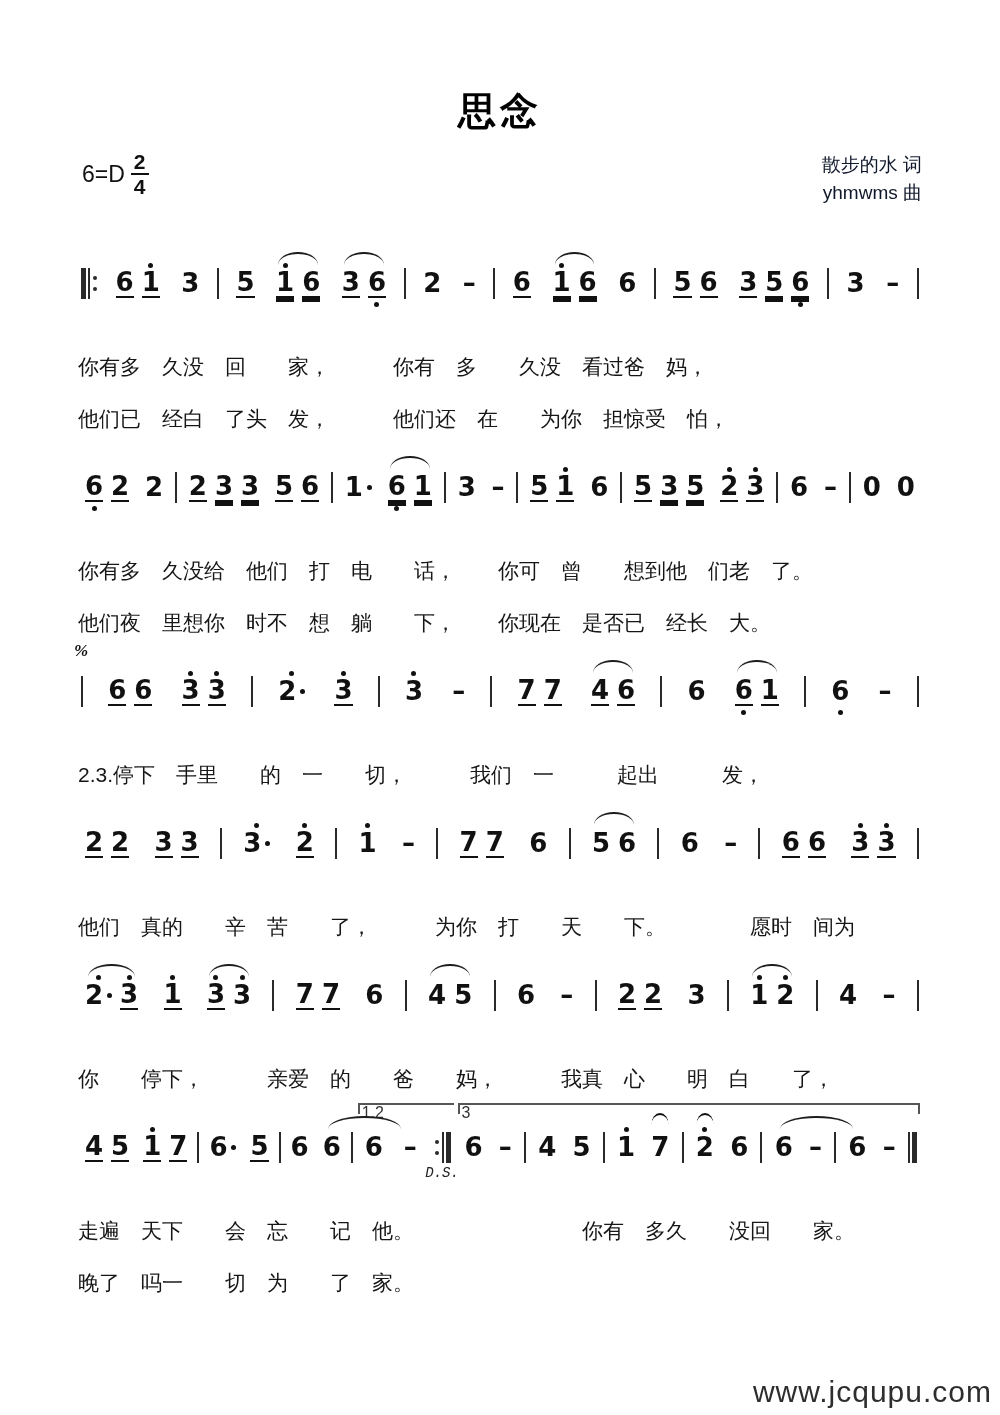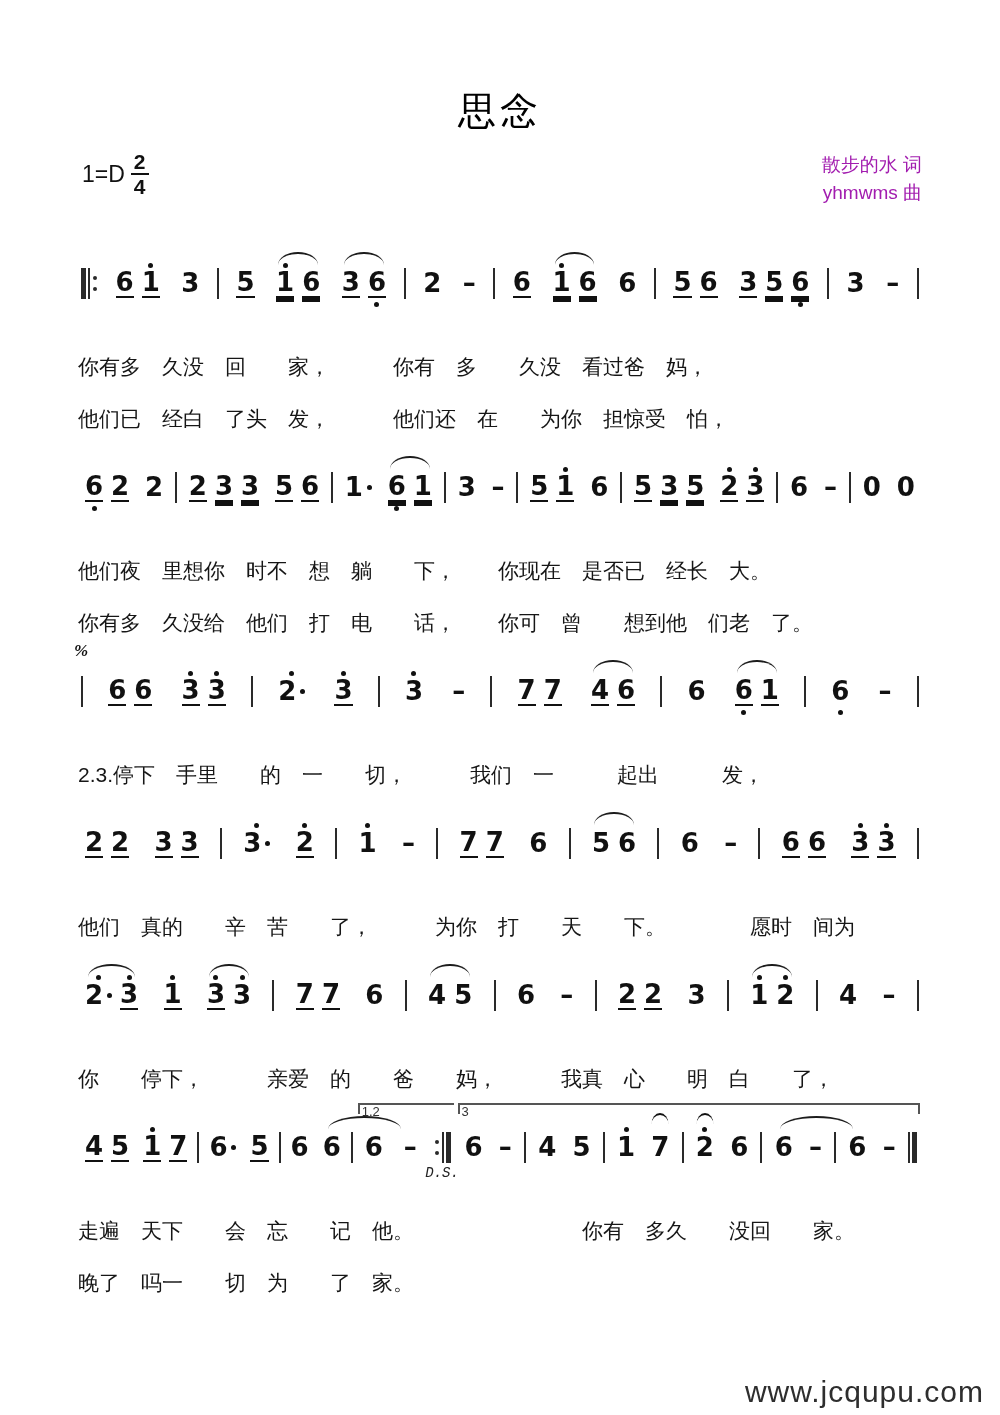--- a/index.html
+++ b/index.html
@@ -1,24 +1,24 @@
 <!DOCTYPE html>
 <html><head>
 <meta charset="utf-8">
 <style>
   html,body{margin:0;padding:0;background:#fff;}
   .page{position:relative;width:1000px;height:1415px;background:#ffffff;overflow:hidden;
         font-family:"Liberation Sans",sans-serif;color:#111;}
-  .title{padding-top:86px;text-align:center;font-size:38px;font-weight:400;letter-spacing:4px;color:#000;}
+  .title{padding-top:86px;text-align:center;font-size:38px;font-weight:700;letter-spacing:4px;color:#000;}
   .keyrow{margin:14px 78px 0 82px;display:flex;justify-content:space-between;align-items:flex-start;}
   .keysig{display:flex;align-items:center;font-size:23px;color:#111;}
   .frac{display:flex;flex-direction:column;align-items:center;margin-left:6px;font-weight:bold;font-size:21px;line-height:21px;}
   .frac .num{border-bottom:2px solid #111;padding:0 3px 1px;}
   .frac .den{padding-top:1px;}
-  .credits{text-align:right;font-size:19px;line-height:28px;color:#a21caf;}
+  .credits{text-align:right;font-size:19px;line-height:28px;color:#0f172a;}
   .score{margin:30px 78px 0;}
   .system{position:relative;margin-bottom:8px;}
   .notesrow{display:flex;justify-content:space-between;align-items:flex-start;padding-top:18px;min-height:74px;}
   .group{position:relative;display:flex;margin:0 3px;}
   .note{display:flex;flex-direction:column;align-items:center;padding:0 4px;}
   .slot-a{height:13px;display:flex;align-items:flex-end;justify-content:center;}
   .slot-b{height:12px;display:flex;align-items:flex-start;justify-content:center;padding-top:4px;}
   .odot{width:5px;height:5px;border-radius:50%;background:#111;}
   .digitrow{height:30px;display:flex;align-items:center;font-size:26px;font-weight:bold;
             font-family:"DejaVu Sans","Liberation Sans",sans-serif;line-height:30px;}
@@ -35,36 +35,36 @@
   .bar{width:2px;height:31px;background:#2a2a2a;margin:13px 1px 0;}
   .bar.thick{width:5px;}
   .rdots{display:flex;flex-direction:column;justify-content:center;gap:7px;height:31px;margin:13px 2px 0;}
   .rdots i{display:block;width:4px;height:4px;border-radius:50%;background:#2a2a2a;}
   .ds-label{position:absolute;top:46px;left:50%;transform:translateX(-50%);
             font-family:Liberation Mono, monospace;font-style:italic;font-size:14px;color:#222;white-space:nowrap;}
   .volta{position:relative;display:flex;justify-content:space-between;flex-grow:8;margin:0 2px;}
   .volta::before{content:"";position:absolute;left:0;right:0;top:-16px;height:9px;
                  border-top:2px solid #555;border-left:2px solid #555;}
   .volta.rtick::before{border-right:2px solid #555;}
-  .volta .vlabel{position:absolute;top:-15px;left:4px;font-size:13px;color:#333;}
+  .volta .vlabel{position:absolute;top:-15px;left:4px;font-size:16px;color:#333;}
   .segno{position:absolute;left:-4px;top:-4px;font-size:17px;font-weight:bold;font-style:italic;
          font-family:"Liberation Serif",serif;color:#111;}
   .lyrics{margin-top:23px;font-size:21px;line-height:29px;white-space:pre;color:#161616;
           font-family:"Liberation Sans",sans-serif;}
-  .watermark{position:absolute;right:16px;bottom:6px;font-size:30px;color:#2e2e2e;letter-spacing:1px;}
+  .watermark{position:absolute;right:8px;bottom:6px;font-size:30px;color:#2e2e2e;letter-spacing:1px;}
 </style>
 </head>
 <body>
 
 <div class="page">
   <div class="title">思念</div>
 
   <div class="keyrow">
     <div class="keysig">
-      <span>1=D</span>
+      <span>6=D</span>
       <span class="frac">
         <span class="num">2</span>
         <span class="den">4</span>
       </span>
     </div>
     <div class="credits">
       <div>散步的水 词</div>
       <div>yhmwms 曲</div>
     </div>
   </div>
@@ -526,22 +526,22 @@
           <span class="group">
             <span class="note">
               <span class="slot-a"></span>
               <span class="digitrow">
                 <span>0</span>
               </span>
               <span class="slot-b"></span>
             </span>
           </span>
         </div>
+        <div class="lyrics">你有多　久没给　他们　打　电　　话，　　你可　曾　　想到他　们老　了。</div>
         <div class="lyrics">他们夜　里想你　时不　想　躺　　下，　　你现在　是否已　经长　大。</div>
-        <div class="lyrics">你有多　久没给　他们　打　电　　话，　　你可　曾　　想到他　们老　了。</div>
       </div>
       <div class="system">
         <div class="notesrow" style="position: relative;">
           <span class="segno">%</span>
           <span class="barwrap">
             <span class="bar"></span>
           </span>
           <span class="group">
             <span class="note">
               <span class="slot-a"></span>

